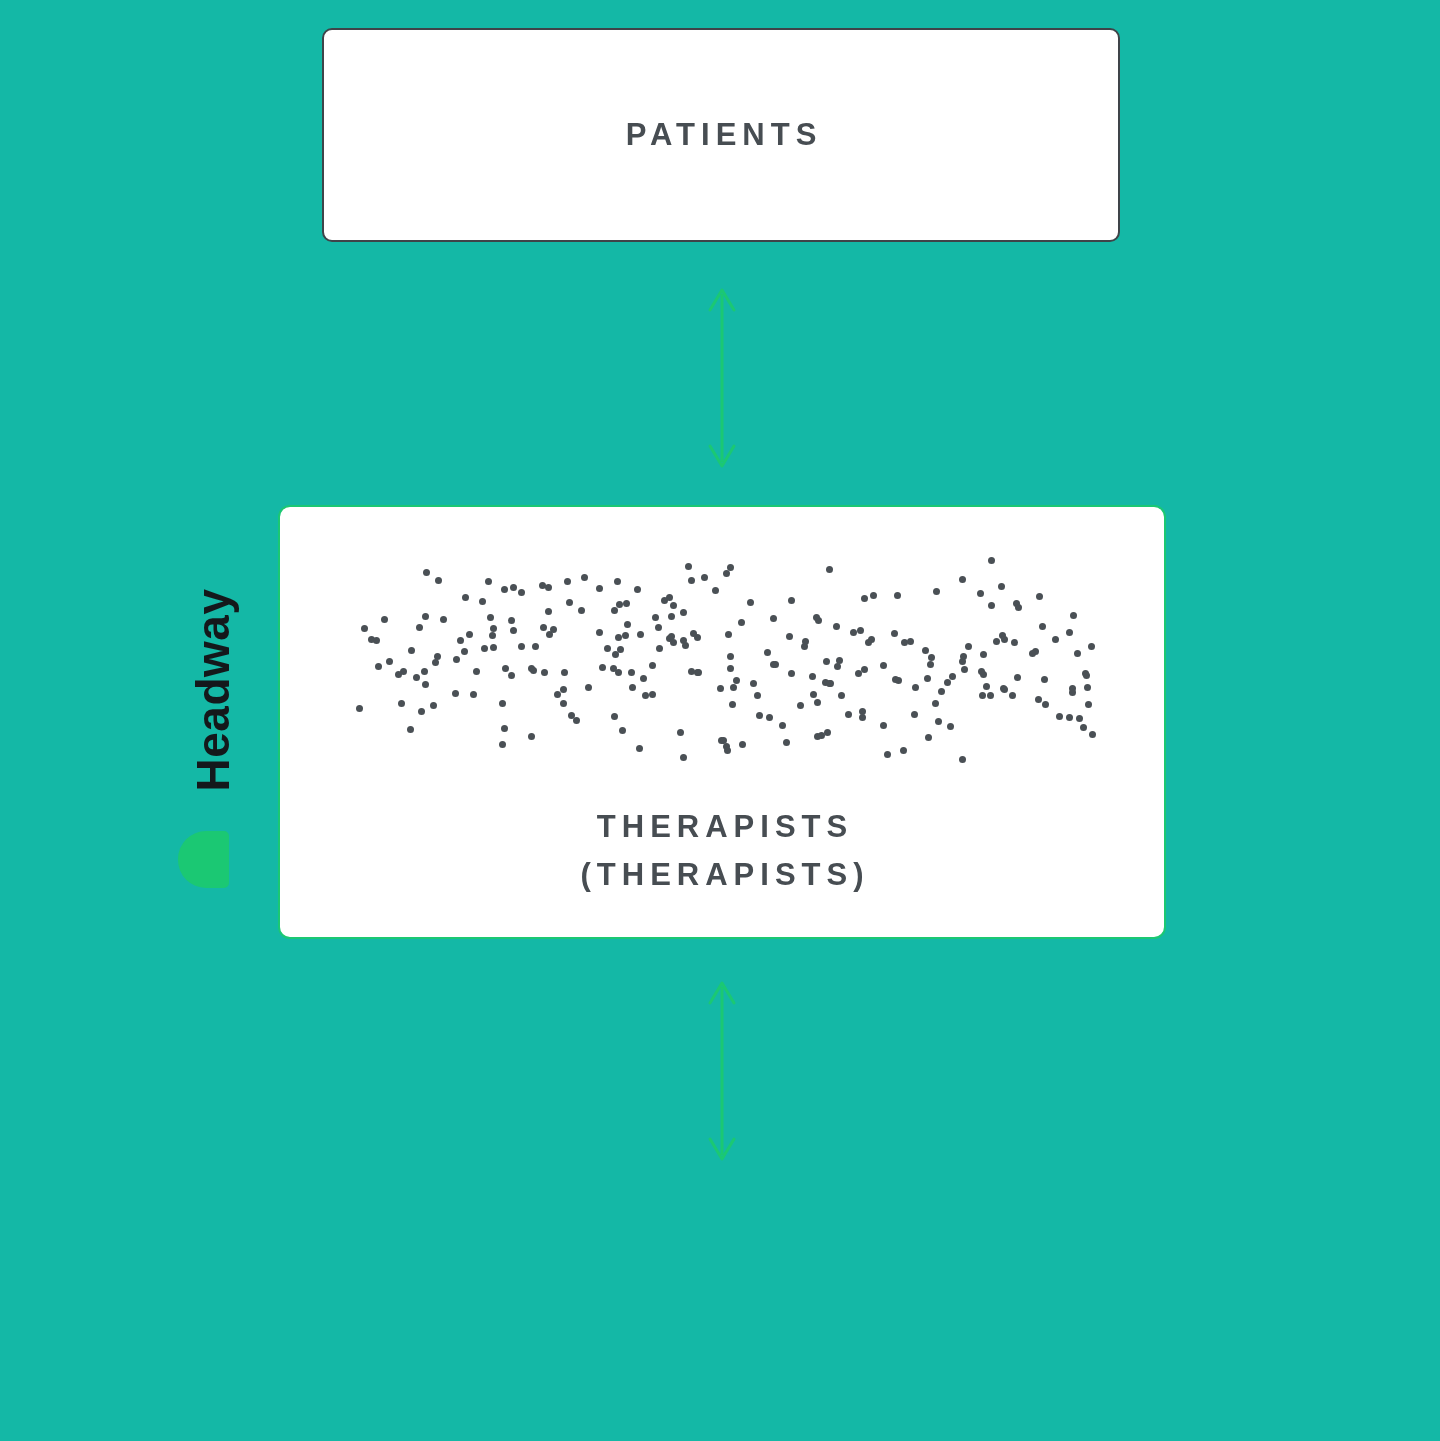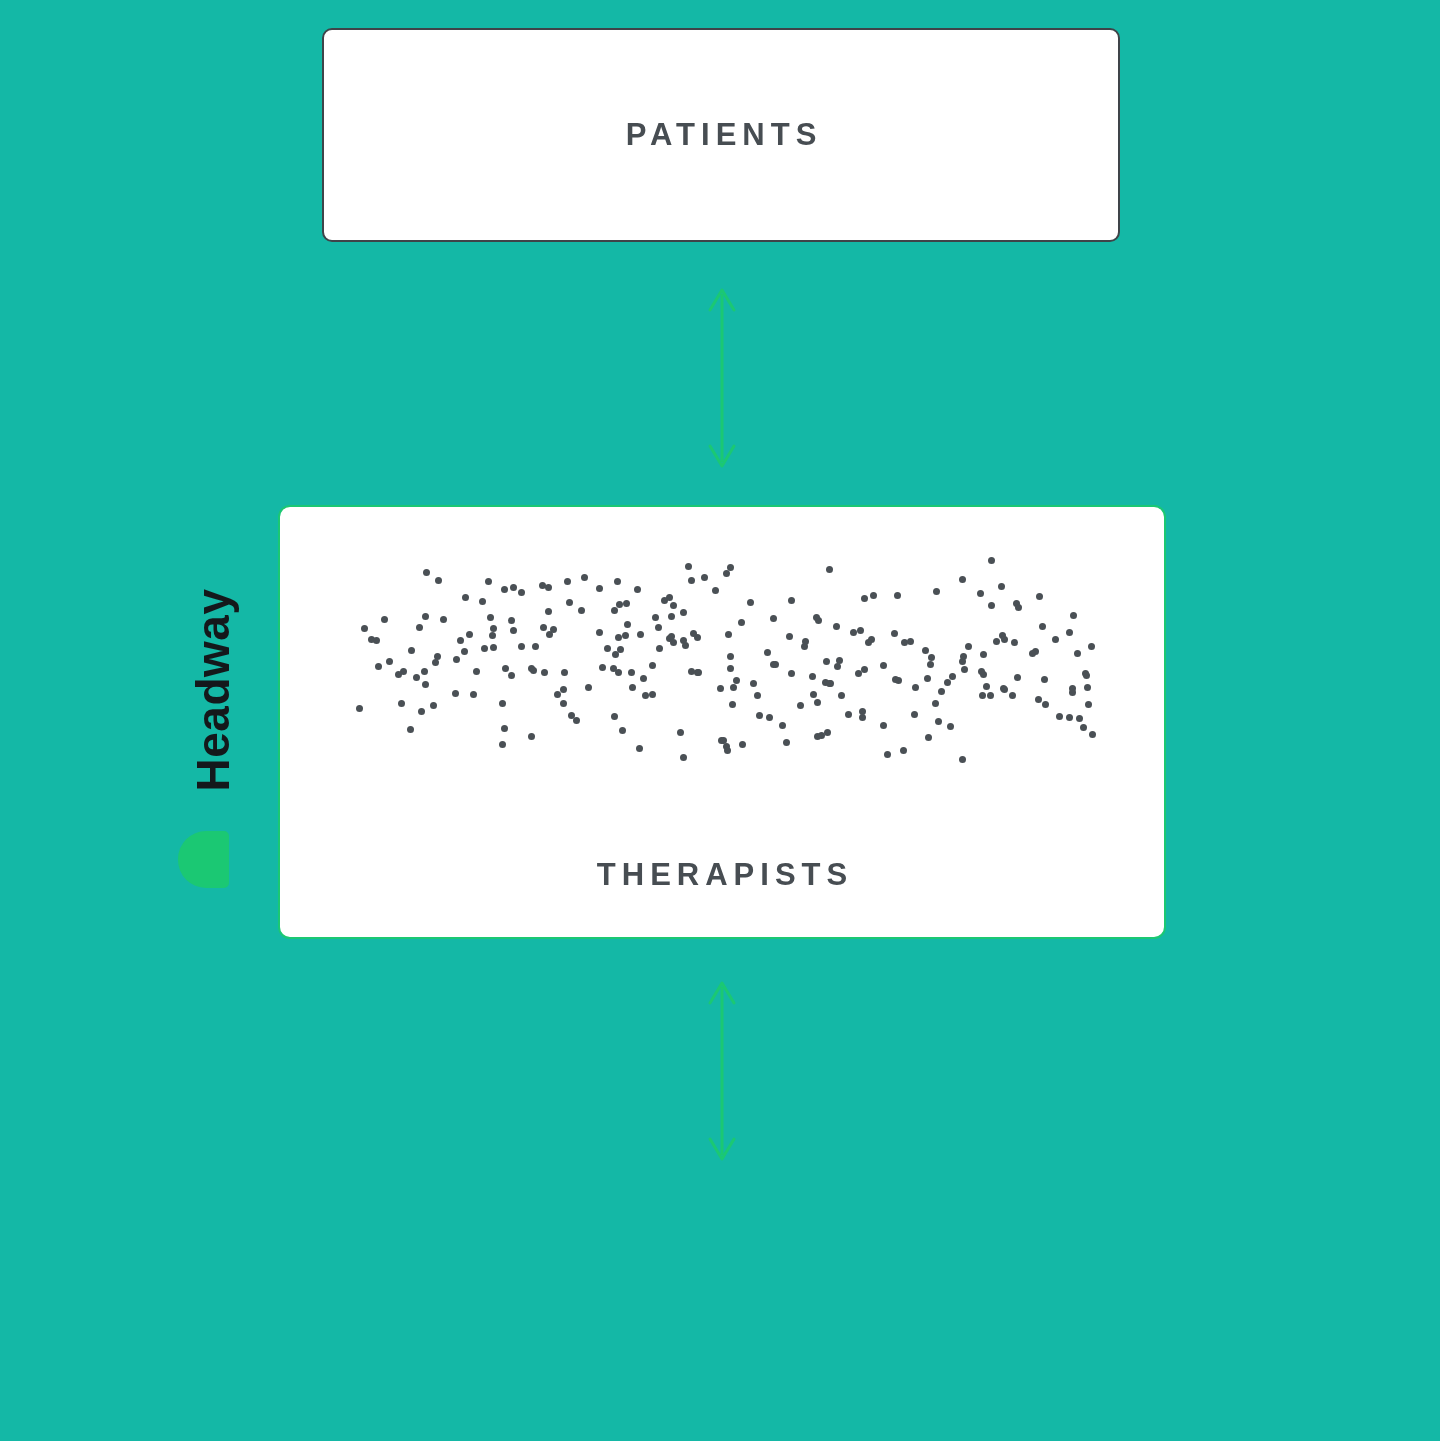--- a/index.html
+++ b/index.html
@@ -383,20 +383,21 @@
         <div class="dot" style="left: 267px; top: 87.1px; width: 7px; height: 7px;"></div>
         <div class="dot" style="left: 376.2px; top: 200.4px; width: 7px; height: 7px;"></div>
         <div class="dot" style="left: 509.4px; top: 80.1px; width: 7px; height: 7px;"></div>
         <div class="dot" style="left: 58.7px; top: 179.2px; width: 7px; height: 7px;"></div>
         <div class="dot" style="left: 262.2px; top: 118.4px; width: 7px; height: 7px;"></div>
         <div class="dot" style="left: 406px; top: 144.7px; width: 7px; height: 7px;"></div>
         <div class="dot" style="left: 649.6px; top: 35.6px; width: 7px; height: 7px;"></div>
       </div>
     <div id="providers-label">
       <div class="node-label">THERAPISTS</div>
+      <div class="node-label">(THERAPISTS)</div>
     </div>
   </div>
 
   <div id="arrow-bottom" class="arrow-wrap">
     <svg viewBox="0 0 44 196">
       <line x1="22" y1="14" x2="22" y2="182" stroke="currentColor" stroke-width="3"></line>
       <polyline points="10,30 22,10 34,30" fill="none" stroke="currentColor" stroke-width="3" stroke-linecap="round" stroke-linejoin="round"></polyline>
       <polyline points="10,166 22,186 34,166" fill="none" stroke="currentColor" stroke-width="3" stroke-linecap="round" stroke-linejoin="round"></polyline>
     </svg>
   </div>

